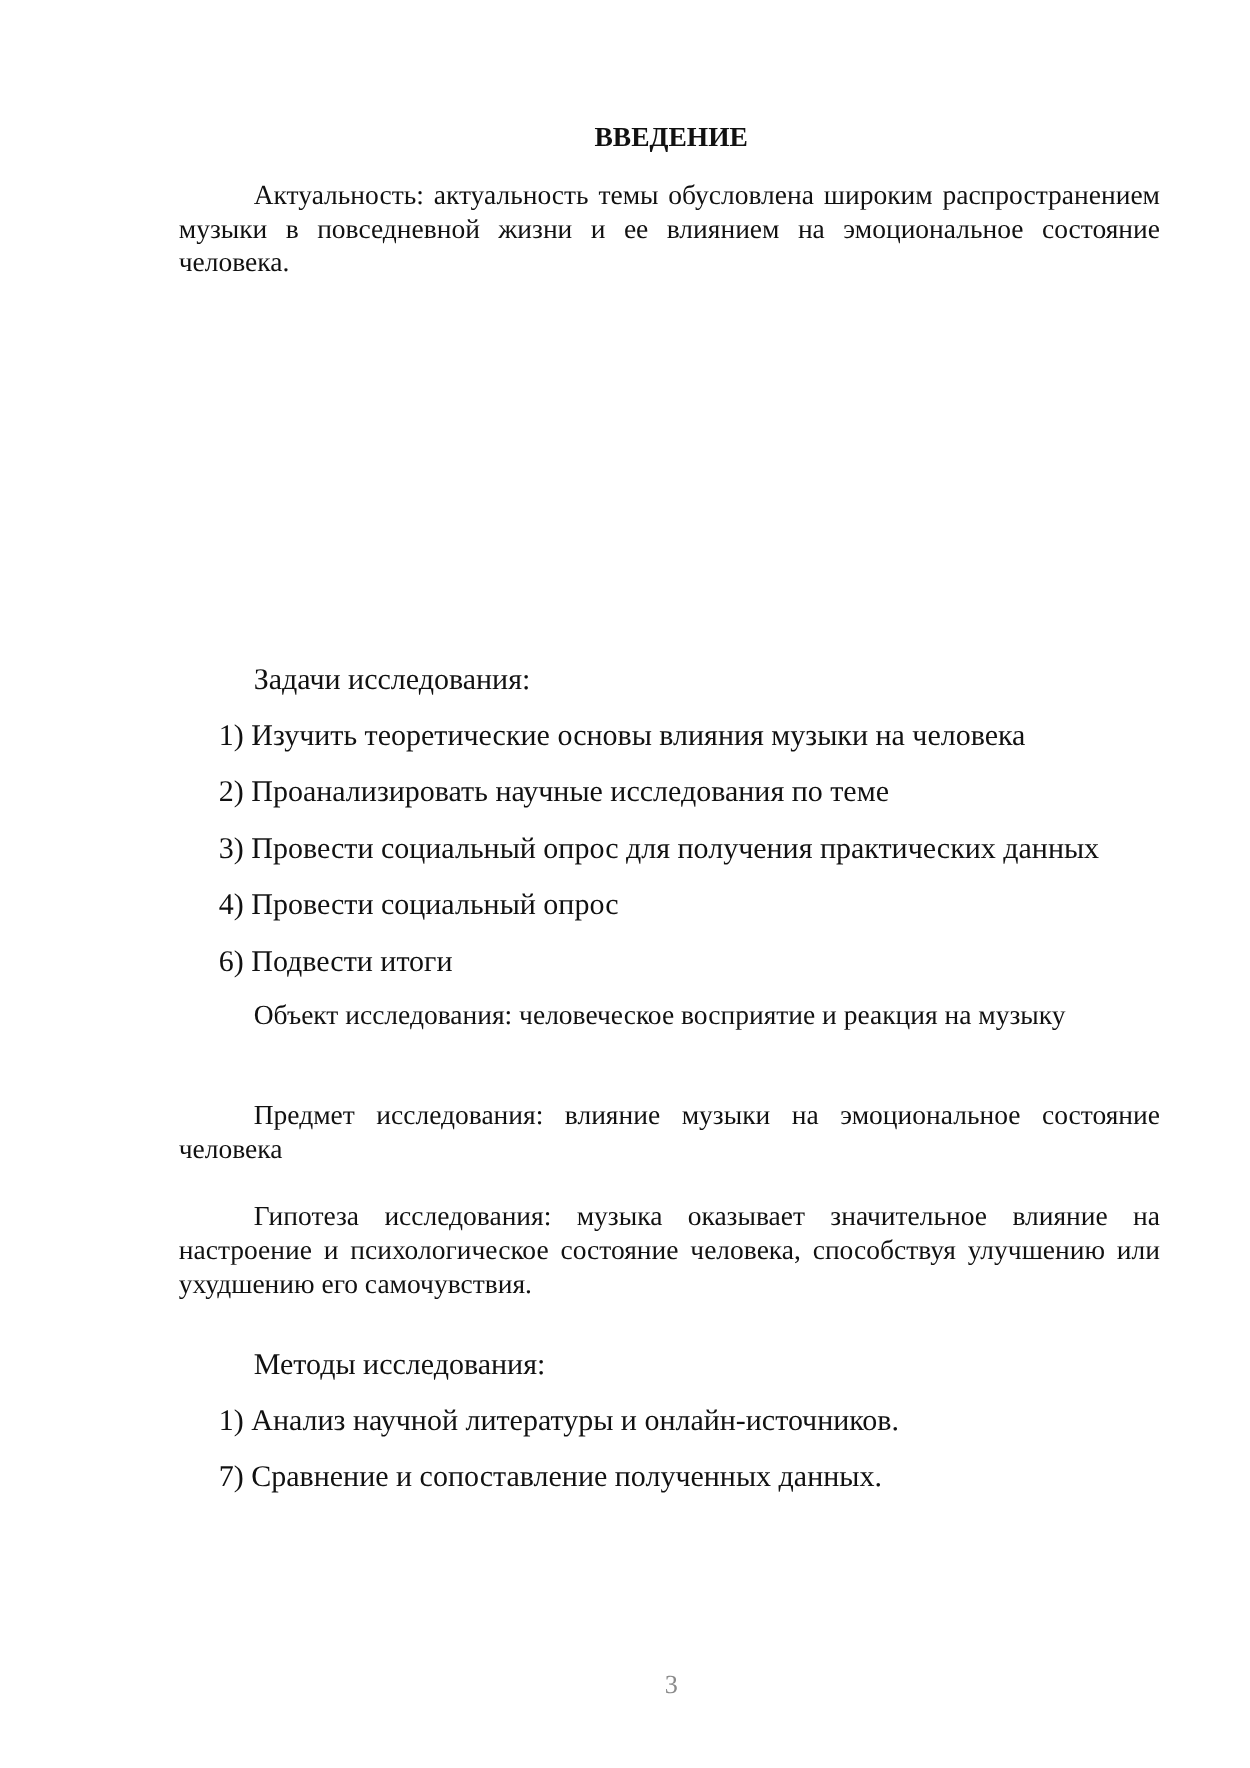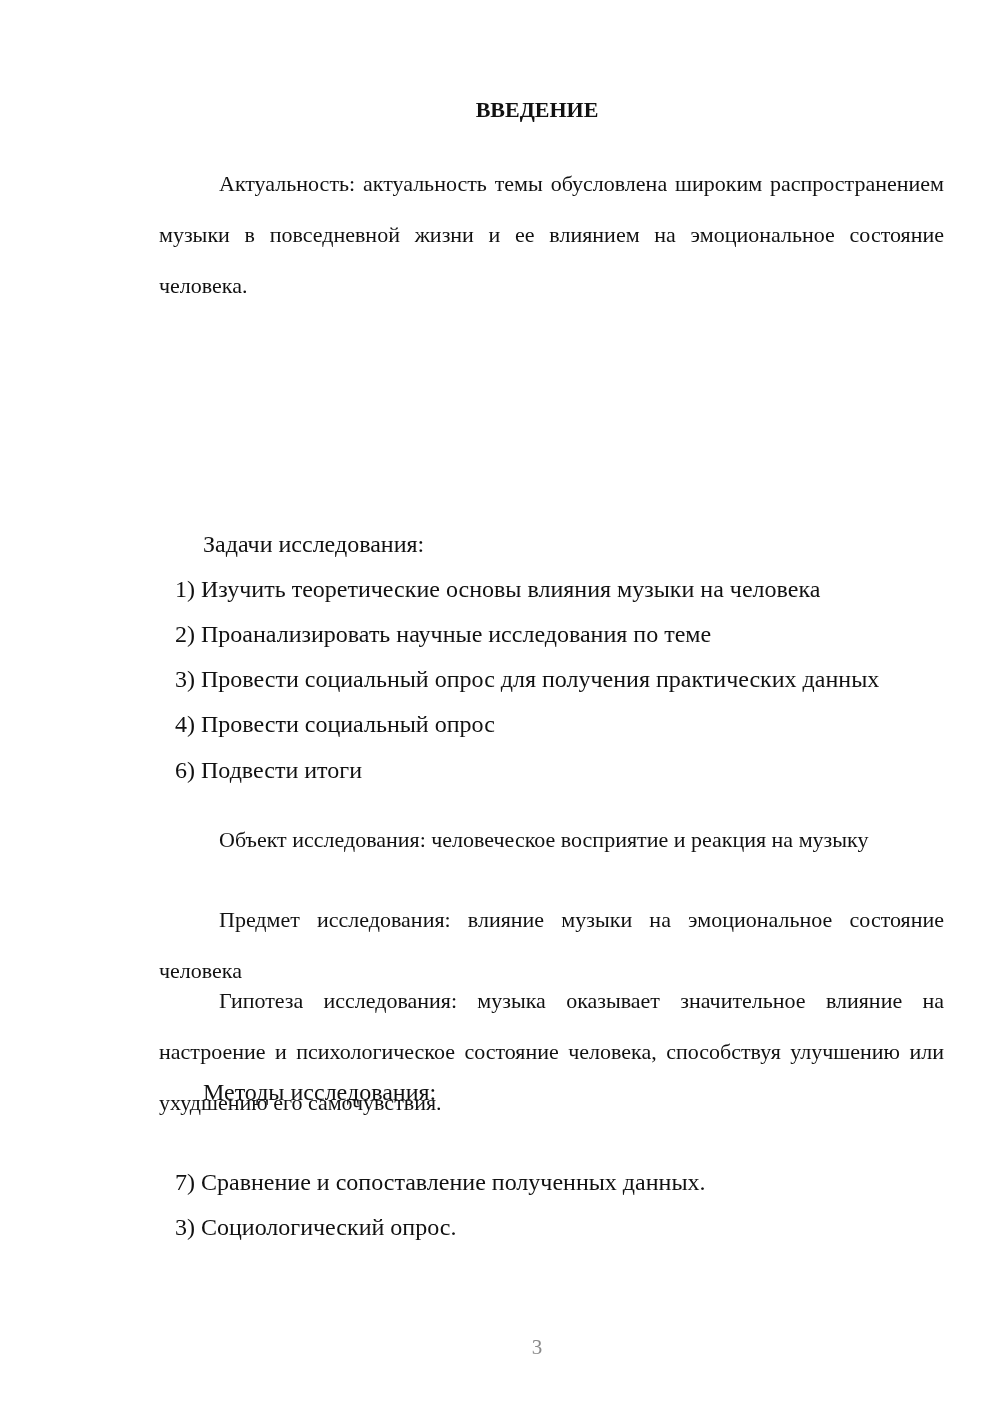--- a/index.html
+++ b/index.html
@@ -32,24 +32,24 @@
     font-size: 22px;
     font-weight: bold;
     letter-spacing: 0px;
     line-height: 28px;
   }
   .para {
     position: absolute;
     left: 143px;
     width: 785px;
     font-size: 22px;
-    line-height: 51px;
+    line-height: 27px;
     text-align: justify;
     text-indent: 60px;
-    margin: 16px;
+    margin: 0;
   }
   .heading-line {
     position: absolute;
     left: 203px;
     font-size: 24px;
     line-height: 28px;
     white-space: nowrap;
   }
   .list-item {
     position: absolute;
@@ -89,18 +89,18 @@
   <div class="list-item" style="top:756px;">6) Подвести итоги</div>
 
   <p class="para" style="top:798px;">Объект исследования: человеческое восприятие и реакция на музыку</p>
 
   <p class="para" style="top:878px;">Предмет исследования: влияние музыки на эмоциональное состояние человека</p>
 
   <p class="para" style="top:959px;">Гипотеза исследования: музыка оказывает значительное влияние на настроение и психологическое состояние человека, способствуя улучшению или ухудшению его самочувствия.</p>
 
   <div class="heading-line" style="top:1078px;">Методы исследования:</div>
 
+  <div class="list-item" style="top:1123px;">1) Анализ научной литературы и онлайн-источников.</div>
   <div class="list-item" style="top:1168px;">7) Сравнение и сопоставление полученных данных.</div>
-  <div class="list-item" style="top:1213px;">3) Социологический опрос.</div>
 
   <div class="page-number">3</div>
 
 </div>
 
 </body></html>

